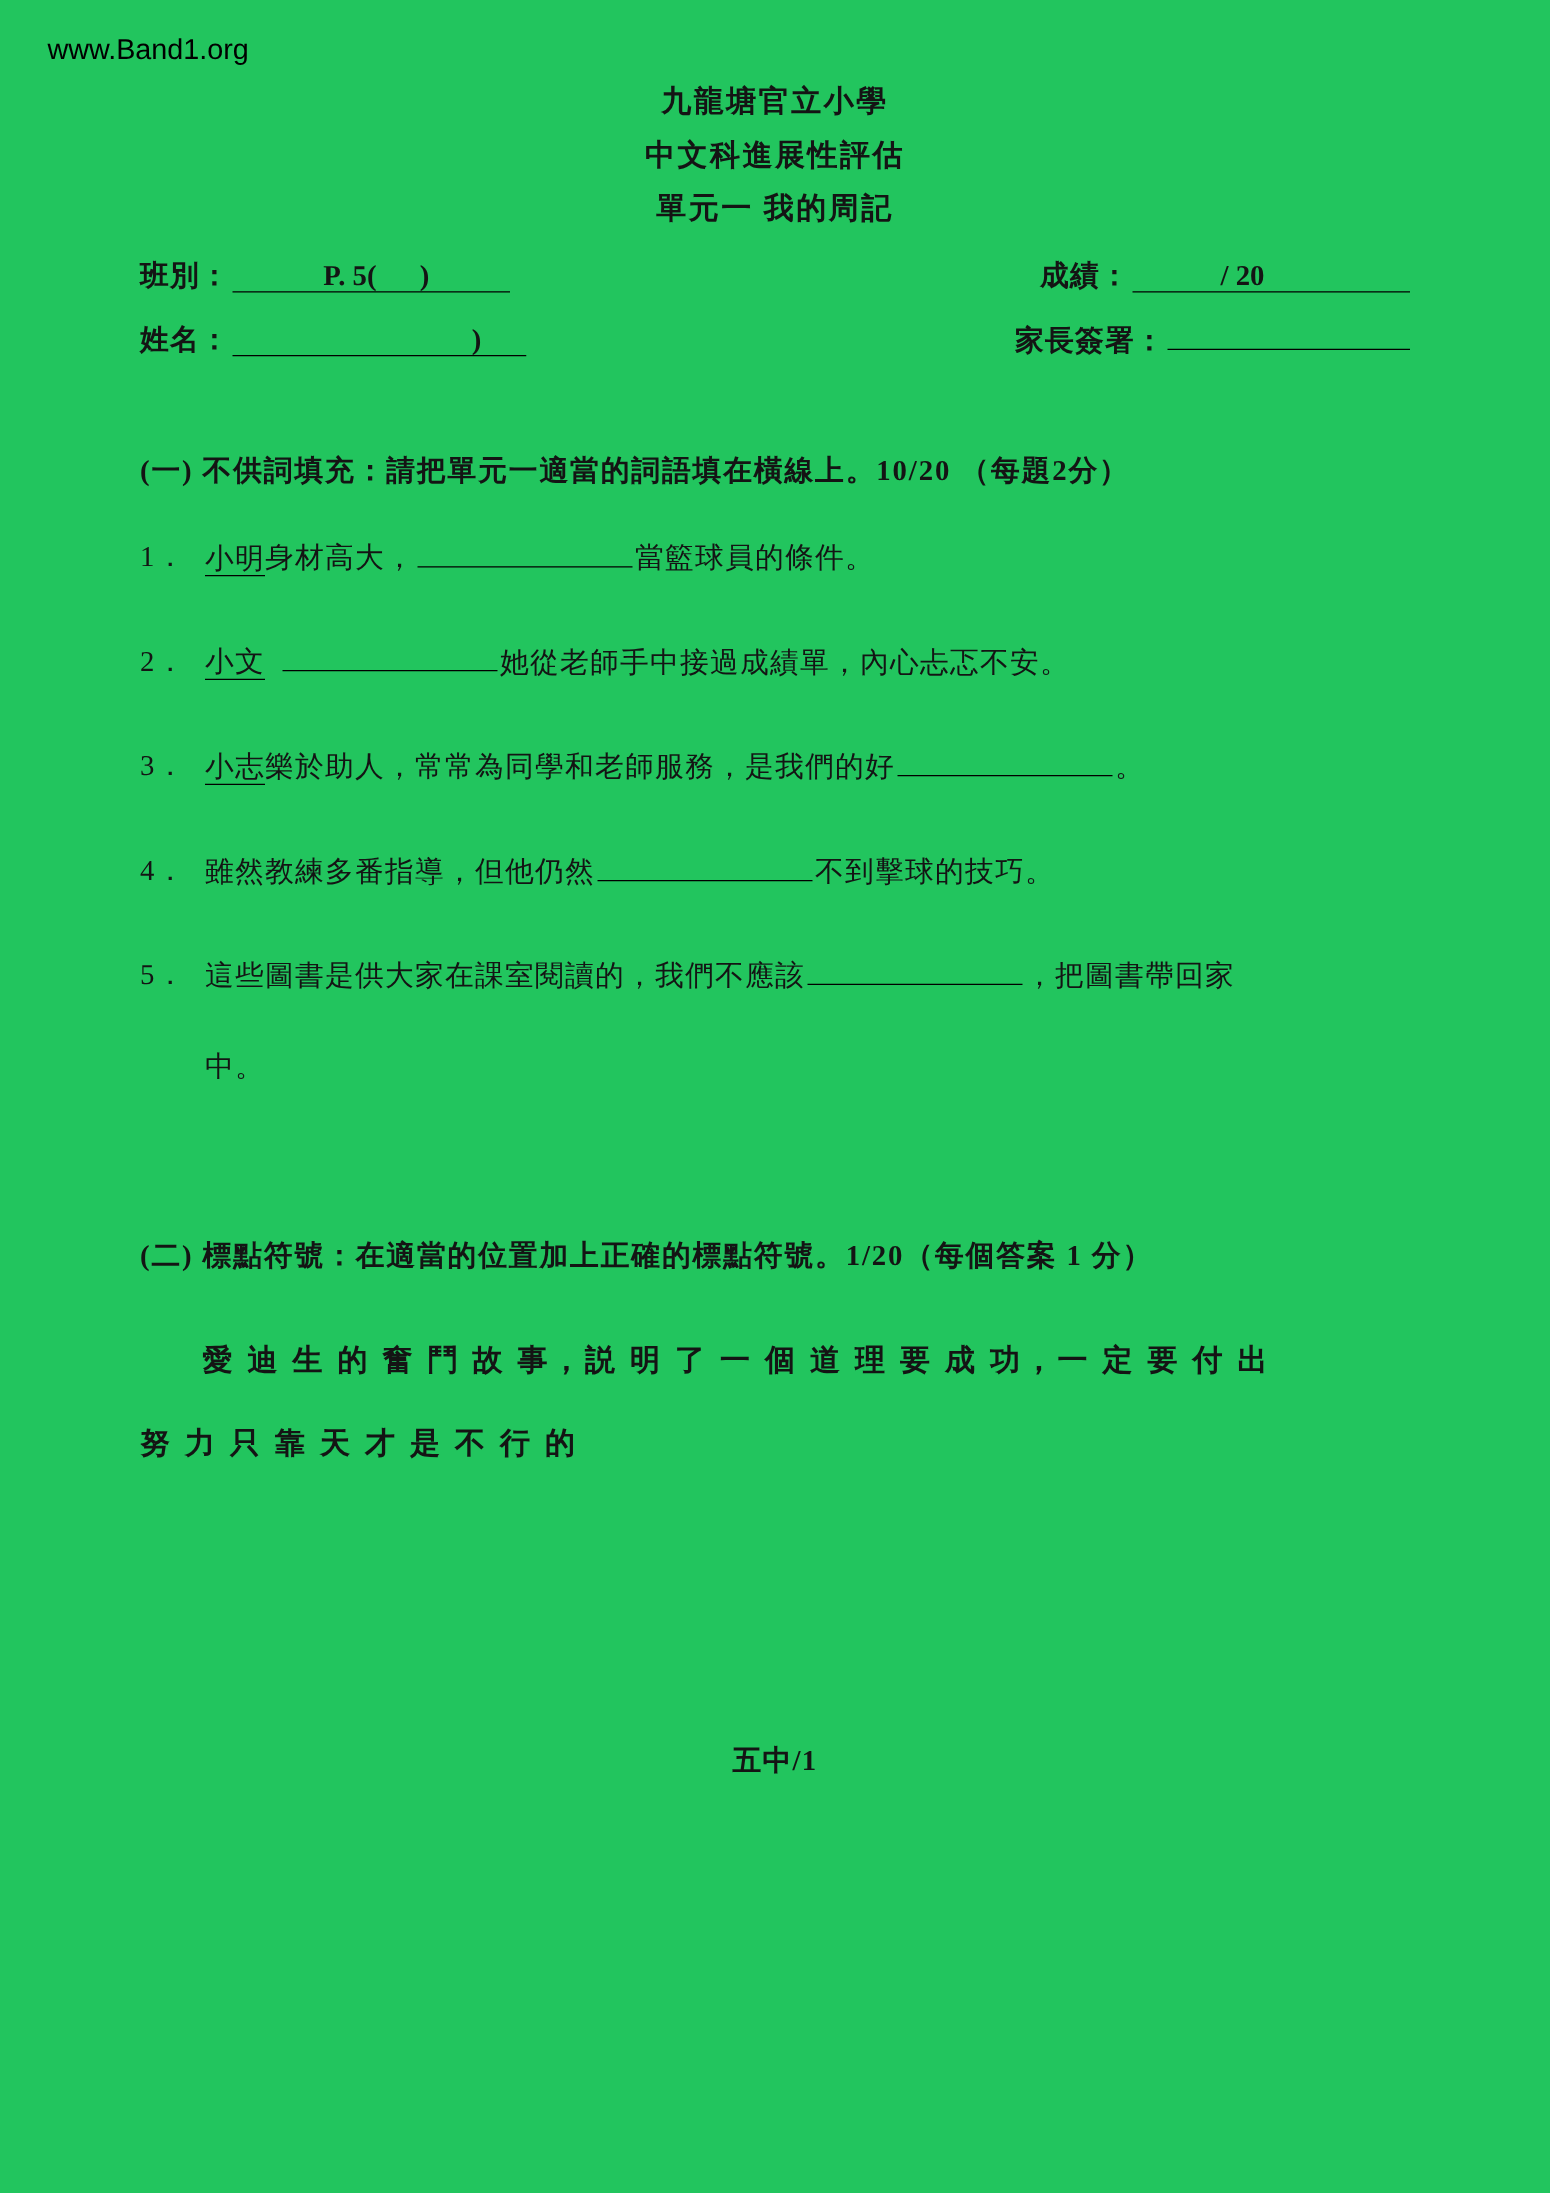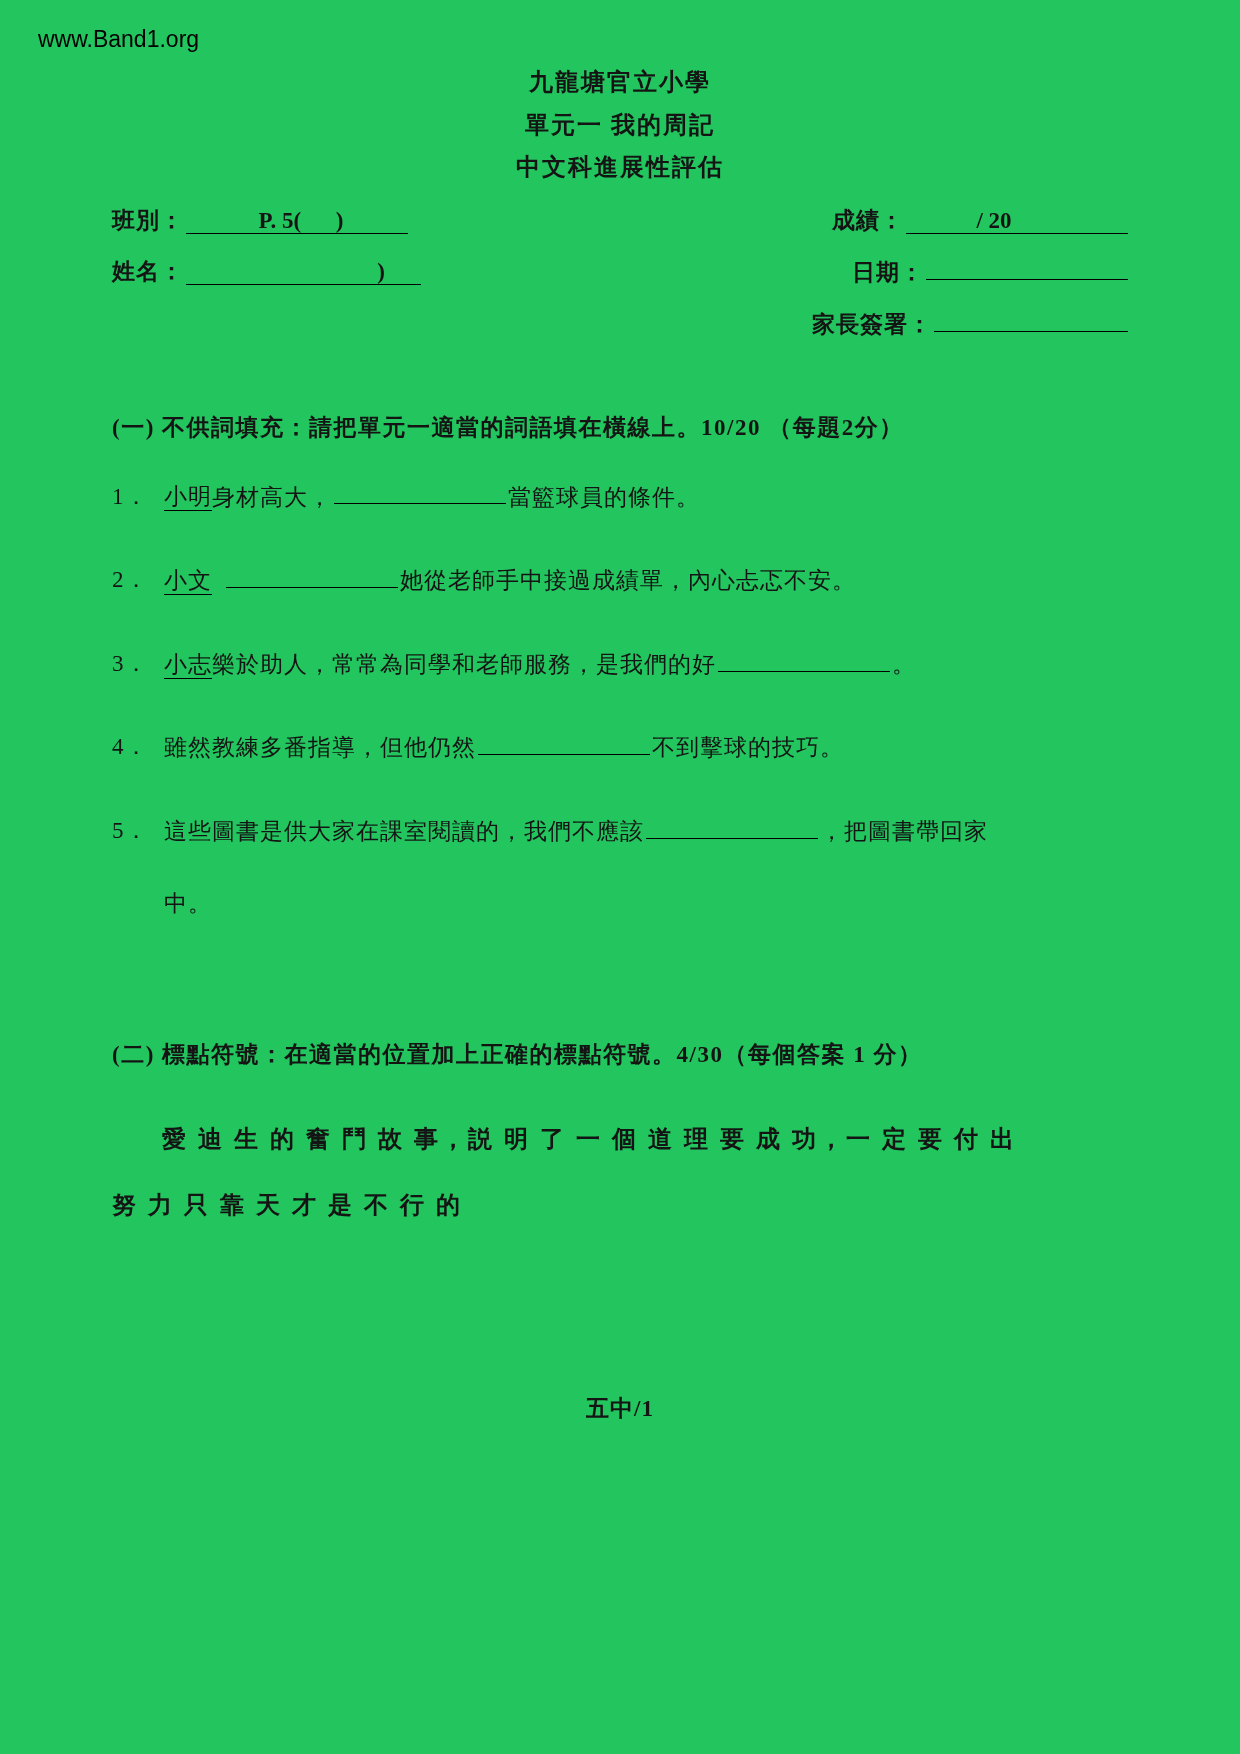--- a/index.html
+++ b/index.html
@@ -108,41 +108,38 @@
 </style>
 </head>
 <body>
 
 <div class="page">
 
   <div class="watermark">www.Band1.org</div>
 
   <div class="title-block">
     <div class="title-line">九龍塘官立小學</div>
+    <div class="title-line">中文科進展性評估</div>
     <div class="title-line">單元一 我的周記</div>
-    <div class="title-line">中文科進展性評估</div>
   </div>
 
   <div class="content">
 
     <div class="info-block">
       <div class="info-left">
         <div class="info-row">
           <span class="lbl">班別：</span><span class="blank class-blank">P. 5(      )</span>
         </div>
         <div class="info-row">
           <span class="lbl">姓名：</span><span class="blank name-blank">)</span>
         </div>
       </div>
       <div class="info-right">
         <div class="info-row">
           <span class="lbl">成績：</span><span class="blank score-blank">/ 20</span>
-        </div>
-        <div class="info-row">
-          <span class="lbl">日期：</span><span class="blank date-blank"></span>
         </div>
         <div class="info-row">
           <span class="lbl">家長簽署：</span><span class="blank parent-blank"></span>
         </div>
       </div>
     </div>
 
     <div class="sec-heading">(一) 不供詞填充：請把單元一適當的詞語填在橫線上。10/20 （每題2分）</div>
 
     <div class="q-list">
@@ -178,21 +175,21 @@
       <div class="q-item">
         <span class="q-num">5．</span>
         <div class="q-text">
           <div><span class="pname"></span><span>這些圖書是供大家在課室閱讀的，我們不應該</span><span class="blank q-blank"></span><span>，把圖書帶回家</span></div>
           <div class="q-line2">中。</div>
         </div>
       </div>
 
     </div>
 
-    <div class="sec-heading sec2-heading">(二) 標點符號：在適當的位置加上正確的標點符號。4/30（每個答案 1 分）</div>
+    <div class="sec-heading sec2-heading">(二) 標點符號：在適當的位置加上正確的標點符號。1/20（每個答案 1 分）</div>
 
     <div class="sec2-para">
       <div class="sec2-line1">愛 迪 生 的 奮 鬥 故 事，説 明 了 一 個 道 理 要 成 功，一 定 要 付 出</div>
       <div class="sec2-line2">努 力 只 靠 天 才 是 不 行 的</div>
     </div>
 
   </div>
 
   <div class="footer">五中/1</div>
 

